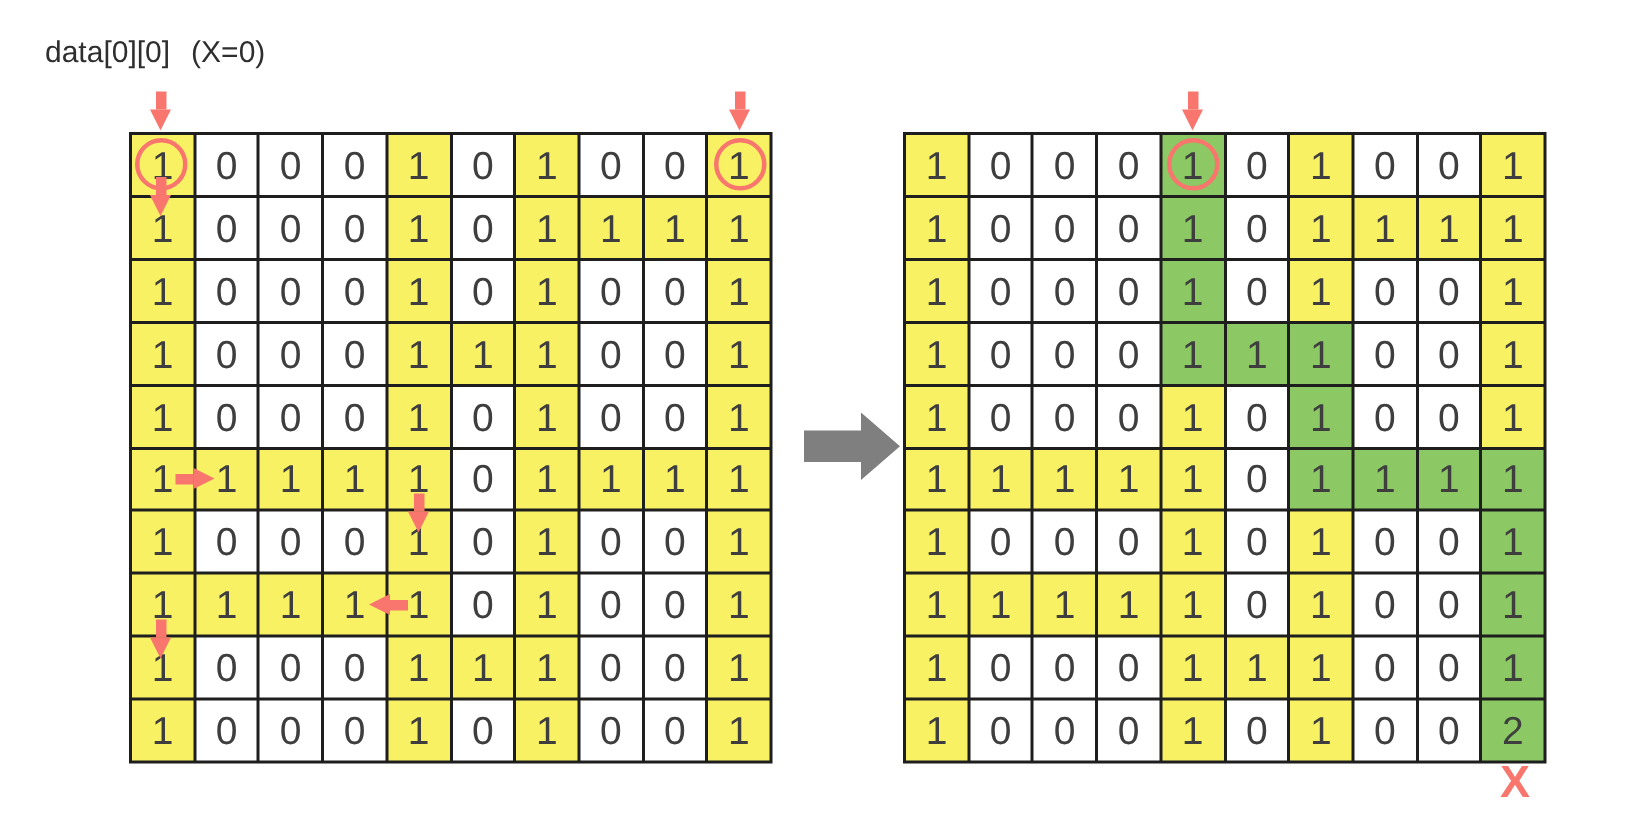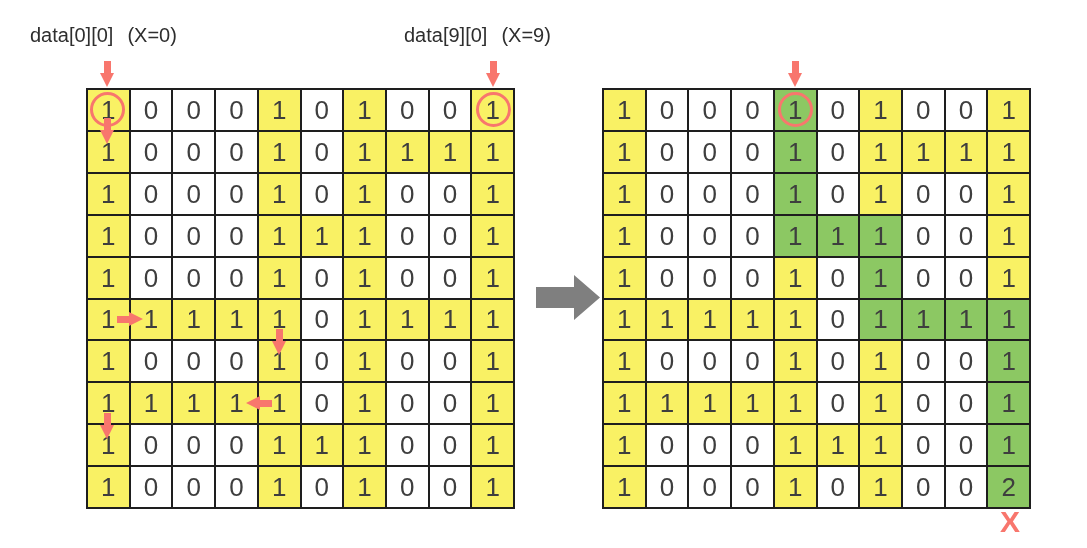--- a/index.html
+++ b/index.html
@@ -50,23 +50,20 @@
          font-size:30px;font-weight:bold;color:var(--red,#f8766d);}
 </style>
 </head>
 <body>
 
 <div class="canvas">
 
   <div class="label" style="left:30px;top:24px">
     <span class="ref">data[0][0]</span><span class="xv">(X=0)</span>
   </div>
-  <div class="label" style="left:404px;top:24px">
-    <span class="ref">data[9][0]</span><span class="xv">(X=9)</span>
-  </div>
 
   <div class="gridwrap" id="gw-left">
     <div class="grid">
         <div class="cell c-yellow">1</div>
         <div class="cell c-white">0</div>
         <div class="cell c-white">0</div>
         <div class="cell c-white">0</div>
         <div class="cell c-yellow">1</div>
         <div class="cell c-white">0</div>
         <div class="cell c-yellow">1</div>

